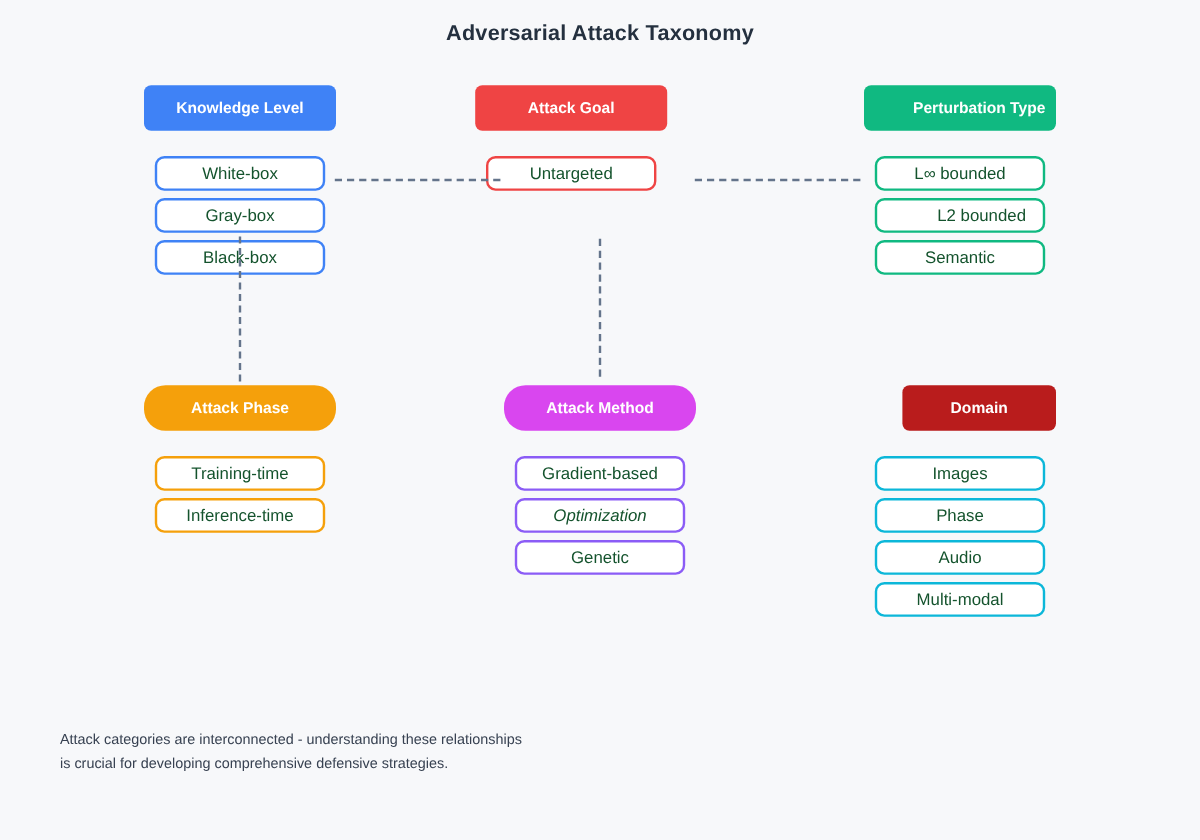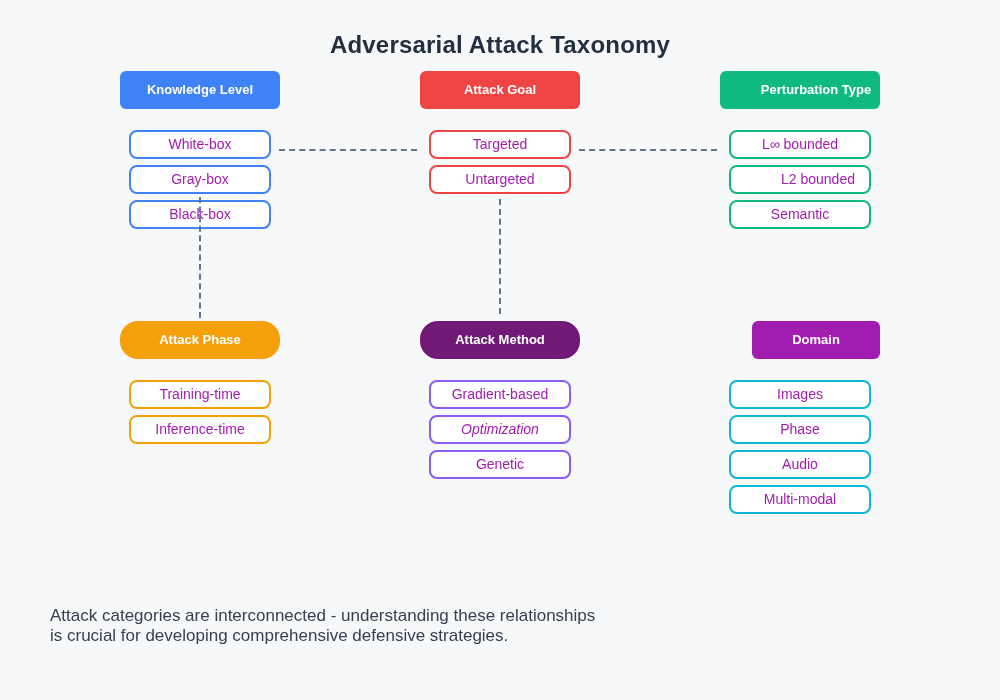--- a/index.html
+++ b/index.html
@@ -9,35 +9,35 @@
   body {
     width: 1000px;
     height: 700px;
     position: relative;
     background: #f7f8fa;
     font-family: "Liberation Sans", sans-serif;
     overflow: hidden;
   }
   .title {
     position: absolute;
-    top: 31px;
+    top: 17px;
     left: 0;
     width: 1000px;
     text-align: center;
-    font-size: 24px;
+    font-size: 18px;
     font-weight: bold;
     color: #24303f;
     letter-spacing: 0.2px;
   }
   .col {
     position: absolute;
     width: 160px;
   }
   .col-knowledge { left: 120px; top: 71px; }
-  .col-goal      { left: 420px; top: 71px; }
+  .col-goal      { left: 396px; top: 71px; }
   .col-perturb   { left: 720px; top: 71px; }
   .col-phase     { left: 120px; top: 321px; }
   .col-method    { left: 420px; top: 321px; }
   .col-domain    { left: 720px; top: 321px; }
   .col-header {
     height: 38px;
     line-height: 38px;
     border-radius: 6px;
     text-align: center;
     color: #ffffff;
@@ -51,21 +51,21 @@
     box-sizing: border-box;
     width: 142px;
     height: 29px;
     margin: 0 auto 6px auto;
     background: #ffffff;
     border: 2px solid #999;
     border-radius: 8px;
     text-align: center;
     font-size: 14px;
     line-height: 25px;
-    color: #a21caf;
+    color: #14532d;
   }
   .connector-h {
     position: absolute;
     height: 0;
     border-top: 2px dashed #64748b;
     z-index: 5;
   }
   .connector-v {
     position: absolute;
     width: 0;
@@ -73,21 +73,21 @@
     z-index: 5;
   }
   .conn-wt { left: 279px; top: 149px; width: 138px; }
   .conn-tl { left: 579px; top: 149px; width: 138px; }
   .conn-bp { left: 199px; top: 197px; height: 121px; }
   .conn-um { left: 499px; top: 199px; height: 115px; }
   .note {
     position: absolute;
     left: 50px;
     top: 606px;
-    font-size: 17px;
+    font-size: 12px;
     line-height: 20px;
     color: #374151;
   }
 </style>
 </head>
 <body style="background: rgb(247, 248, 250);">
 
 <div class="title">Adversarial Attack Taxonomy</div>
 
 <div class="col col-knowledge">
@@ -95,21 +95,20 @@
   <div class="col-items">
     <div class="item" style="border-color: rgb(63, 130, 246);">White-box</div>
     <div class="item" style="border-color: rgb(63, 130, 246); text-align: center;">Gray-box</div>
     <div class="item" style="border-color: rgb(63, 130, 246);">Black-box</div>
   </div>
 </div>
 
 <div class="col col-goal">
   <div class="col-header" style="background: rgb(239, 68, 68);">Attack Goal</div>
   <div class="col-items">
-    <div class="item" style="border-color: rgb(239, 68, 68);">Targeted</div>
     <div class="item" style="border-color: rgb(239, 68, 68);">Untargeted</div>
   </div>
 </div>
 
 <div class="col col-perturb">
   <div class="col-header" style="background: rgb(16, 185, 129); padding-left: 32px;">Perturbation Type</div>
   <div class="col-items">
     <div class="item" style="border-color: rgb(16, 185, 129);">L∞ bounded</div>
     <div class="item" style="border-color: rgb(16, 185, 129); padding-left: 36px;">L2 bounded</div>
     <div class="item" style="border-color: rgb(16, 185, 129);">Semantic</div>
@@ -118,30 +117,30 @@
 
 <div class="col col-phase">
   <div class="col-header" style="background: rgb(245, 160, 11); border-radius: 18px;">Attack Phase</div>
   <div class="col-items">
     <div class="item" style="border-color: rgb(245, 160, 11);">Training-time</div>
     <div class="item" style="border-color: rgb(245, 160, 11);">Inference-time</div>
   </div>
 </div>
 
 <div class="col col-method">
-  <div class="col-header" style="background: #701a75; border-radius: 18px;">Attack Method</div>
+  <div class="col-header" style="background: #d946ef; border-radius: 18px;">Attack Method</div>
   <div class="col-items">
     <div class="item" style="border-color: rgb(139, 92, 246);">Gradient-based</div>
     <div class="item" style="border-color: rgb(139, 92, 246); font-style: italic;">Optimization</div>
     <div class="item" style="border-color: rgb(139, 92, 246);">Genetic</div>
   </div>
 </div>
 
 <div class="col col-domain">
-  <div class="col-header" style="background: #a21caf; margin-left: 32px;">Domain</div>
+  <div class="col-header" style="background: #b91c1c; margin-left: 32px;">Domain</div>
   <div class="col-items">
     <div class="item" style="border-color: rgb(12, 183, 217);">Images</div>
     <div class="item" style="border-color: rgb(12, 183, 217);">Phase</div>
     <div class="item" style="border-color: rgb(12, 183, 217);">Audio</div>
     <div class="item" style="border-color: rgb(12, 183, 217);">Multi-modal</div>
   </div>
 </div>
 
 <div class="connector-h conn-wt" style="border-color: rgb(100, 116, 139);"></div>
 <div class="connector-h conn-tl" style="border-color: rgb(100, 116, 139);"></div>

